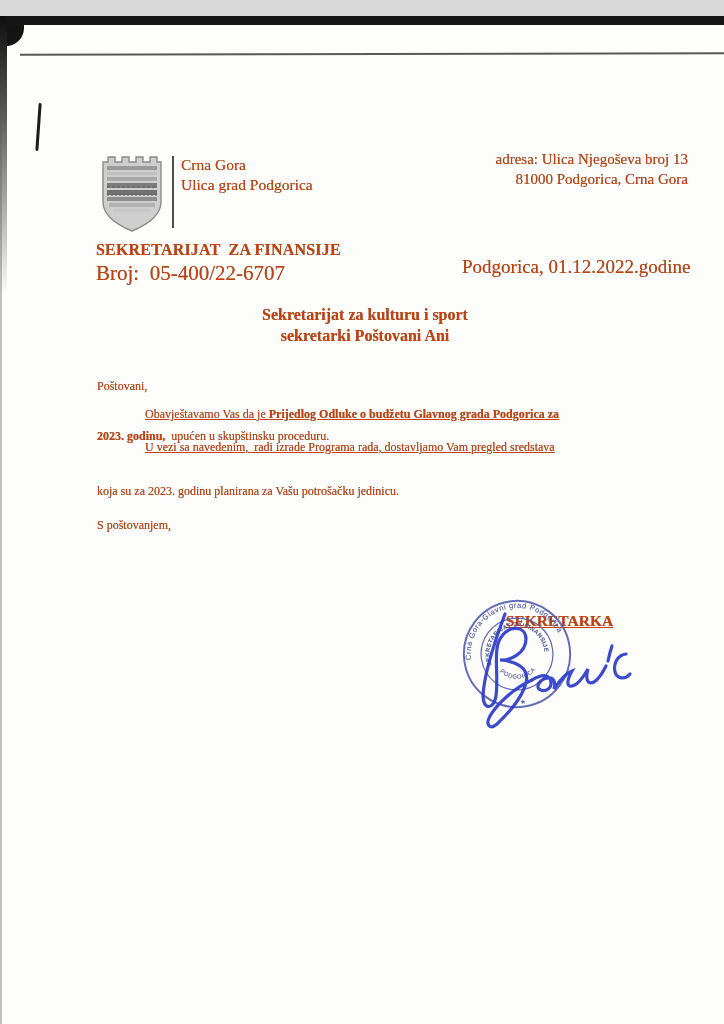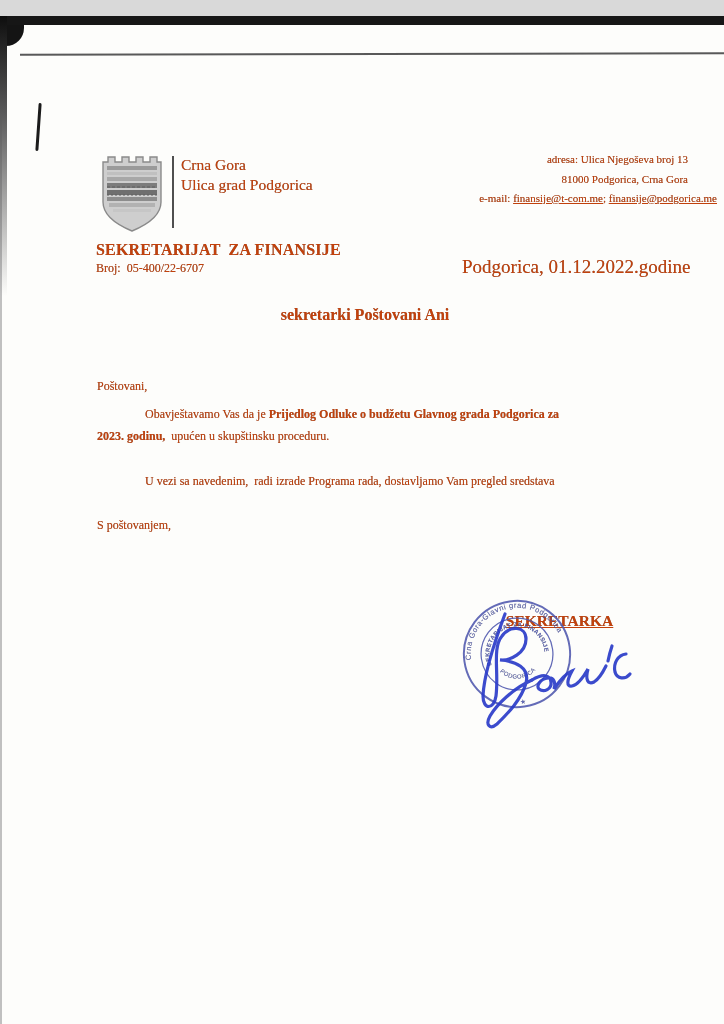--- a/index.html
+++ b/index.html
@@ -16,31 +16,31 @@
   .scan-top-band{left:0;top:0;width:724px;height:9px;background:#161616;}
   .scan-corner{left:0;top:0;width:24px;height:30px;background:#141414;border-bottom-right-radius:18px;}
   .scan-left-fade{left:0;top:0;width:7px;height:280px;background:linear-gradient(#0e0e0e 0%, #5a5a5a 35%, rgba(160,160,160,0) 100%);}
   .scan-left-hairline{left:0;top:0;width:2px;height:1024px;background:#c0c0c0;}
   .scan-rule{left:20px;top:37px;width:704px;height:2px;background:#3c3c3c;opacity:.85;transform:rotate(-0.12deg);}
   .pen-mark{left:37px;top:87px;width:3px;height:48px;background:#1b1b1b;transform:rotate(4deg);border-radius:2px;}
   
   .emblem{left:99px;top:138px;width:66px;height:78px;}
   .emblem-divider{left:172px;top:140px;width:2px;height:72px;background:#4f4f4f;}
   .org{left:181px;top:139px;font-size:15.5px;line-height:20px;}
-  .address{right:76px;top:134px;font-size:11px;line-height:19.5px;text-align:right;}
+  .address{right:76px;top:134px;font-size:15px;line-height:19.5px;text-align:right;}
   .email-line{transform:translateX(29px);}
   .u{text-decoration:underline;}
   .dept{left:96px;top:225px;font-size:16px;font-weight:bold;letter-spacing:.2px;}
-  .broj{left:96px;top:245px;font-size:12px;text-align:center;}
+  .broj{left:96px;top:245px;font-size:21px;text-align:center;}
   .dateline{left:462px;top:240px;font-size:19px;}
   
   .addressee{left:60px;top:288px;width:610px;text-align:center;font-weight:bold;font-size:16px;line-height:21px;}
   
   .bodyline{left:97px;font-size:12px;white-space:pre;}
-  .indent{padding-left:48px;}
+  .indent{padding-left:48px;text-decoration:underline;}
   .b{font-weight:bold;}
   
   .sigblock{left:452px;top:594px;width:215px;text-align:center;font-size:15.5px;line-height:22px;}
   .sigtitle{font-weight:bold;text-decoration:underline;}
   .stamp{left:458px;top:579px;width:118px;height:118px;transform:rotate(-8deg);opacity:.88;}
   .scrawl{left:450px;top:592px;width:200px;height:128px;}
   
   .page{text-shadow:0 0 .35px rgba(40,40,40,.55);}
 </style>
 </head>
@@ -73,37 +73,38 @@
   <div class="abs emblem-divider"></div>
 
   <div class="abs org">
     <div class="pre">Crna Gora</div>
     <div class="pre">Ulica grad Podgorica</div>
   </div>
 
   <div class="abs address">
     <div class="pre">adresa: Ulica Njegoševa broj 13</div>
     <div class="pre">81000 Podgorica, Crna Gora</div>
-    <div class="pre email-line"><span>e-mail: </span><span class="u">finansije@t-com.me</span><span>; </span><span class="u">finansije@podgorica.me</span></div>
   </div>
 
   <div class="abs dept pre">SEKRETARIJAT  ZA FINANSIJE</div>
   <div class="abs broj pre">Broj:  05-400/22-6707</div>
   <div class="abs dateline pre">Podgorica, 01.12.2022.godine</div>
 
   <div class="abs addressee">
+    <div>Sekretarijat za kulturu i sport</div>
     <div>sekretarki Poštovani Ani</div>
   </div>
 
   <div class="abs bodyline" style="top:363px;">Poštovani,</div>
 
   <div class="abs bodyline indent" style="top:391px;"><span>Obavještavamo Vas da je </span><span class="b">Prijedlog Odluke o budžetu Glavnog grada Podgorica za</span></div>
   <div class="abs bodyline" style="top:413px;"><span class="b">2023. godinu,</span><span>  upućen u skupštinsku proceduru.</span></div>
 
-  <div class="abs bodyline indent" style="top:458px;text-align:right;">U vezi sa navedenim,  radi izrade Programa rada, dostavljamo Vam pregled sredstava</div>
+  <div class="abs bodyline indent" style="top:424px;text-align:right;">U vezi sa navedenim,  radi izrade Programa rada, dostavljamo Vam pregled sredstava</div>
+  <div class="abs bodyline" style="top:468px;">koja su za 2023. godinu planirana za Vašu potrošačku jedinicu.</div>
 
   <div class="abs bodyline" style="top:502px;">S poštovanjem,</div>
 
   <div class="abs sigblock">
     <div class="sigtitle">SEKRETARKA</div>
   </div>
 
   <div class="abs stamp">
     <svg width="118" height="118" viewBox="0 0 120 120" xmlns="http://www.w3.org/2000/svg" style="font-family:'Liberation Sans',sans-serif;">
       <defs>

